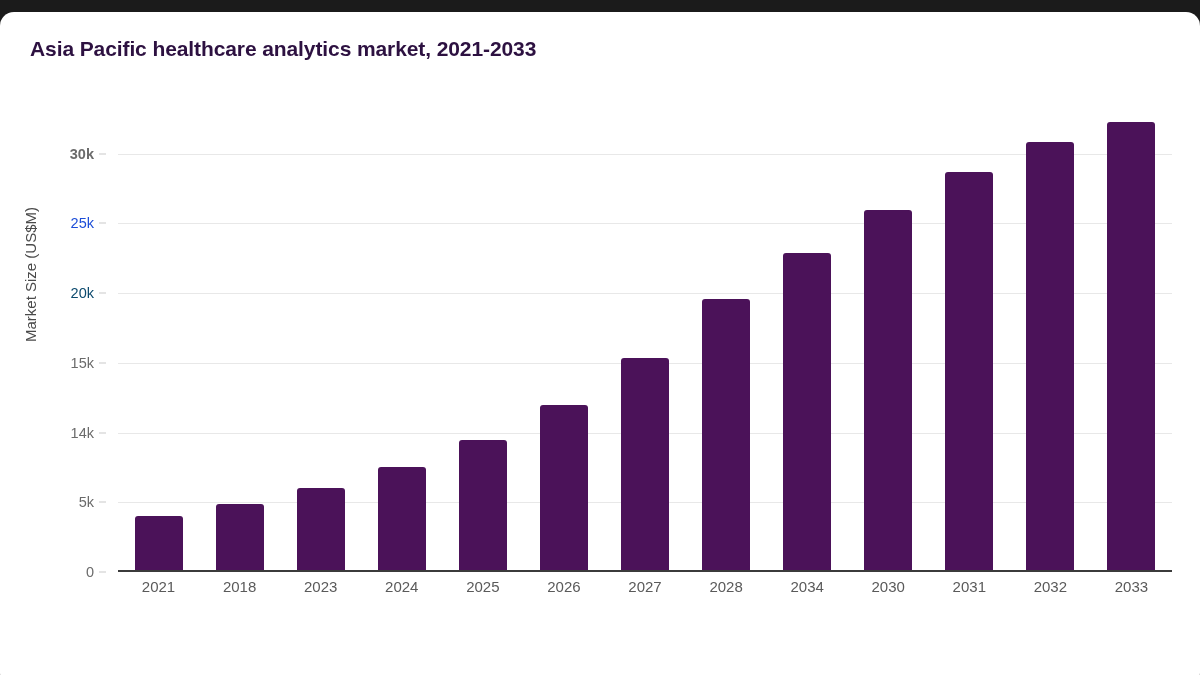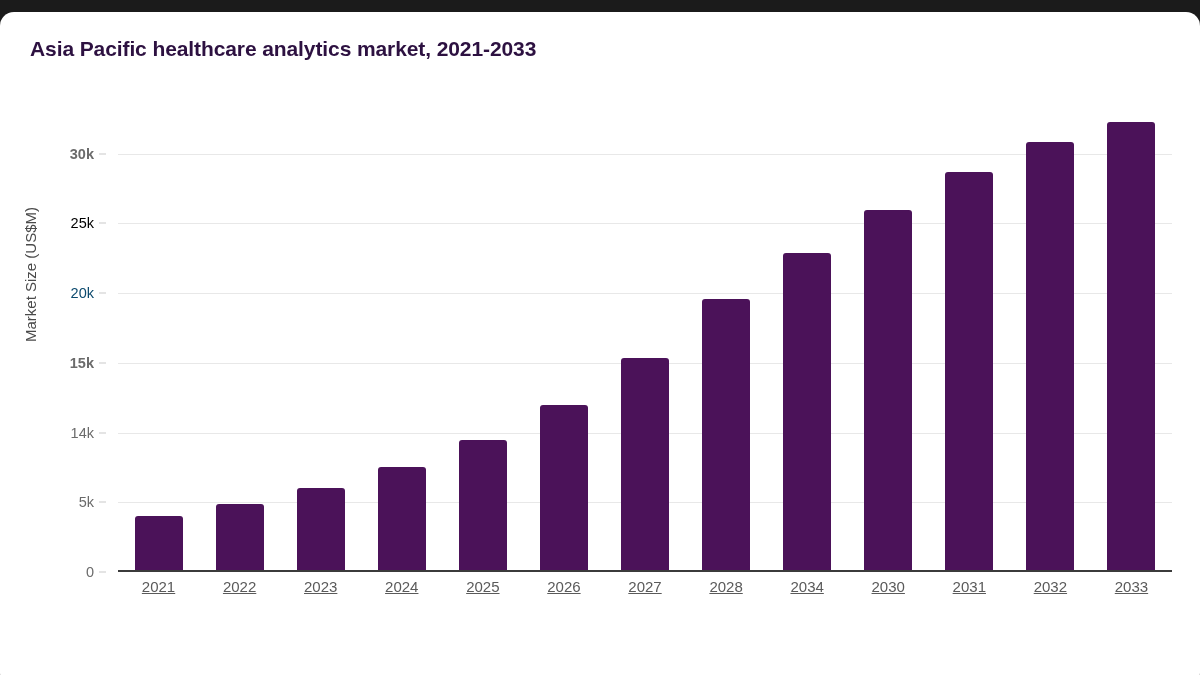--- a/index.html
+++ b/index.html
@@ -110,21 +110,20 @@
     width: 1054px;
     height: 30px;
   }
   .xtick {
     position: absolute;
     top: 0;
     transform: translateX(-50%);
     font-size: 15px;
     color: #5a5a5a;
     white-space: nowrap;
-    text-decoration: underline;
   }
   .source-url {
     position: absolute;
     left: 30px;
     top: 630px;
     font-size: 12.5px;
     color: #a8a8a8;
     white-space: nowrap;
   }
 </style>
@@ -137,25 +136,25 @@
 
   <div class="y-axis-title">Market Size (US$M)</div>
 
   <div class="ytick-wrap" id="ytick-wrap">
       <div class="ytick-row" style="top: 460px; color: rgb(107, 107, 107);">0</div>
       <div class="ytick-mark" style="top: 460px;"></div>
       <div class="ytick-row" style="top: 390.28px; color: rgb(107, 107, 107);">5k</div>
       <div class="ytick-mark" style="top: 390.28px;"></div>
       <div class="ytick-row" style="top: 320.559px; color: rgb(107, 107, 107);">14k</div>
       <div class="ytick-mark" style="top: 320.559px;"></div>
-      <div class="ytick-row" style="top: 250.839px; color: rgb(107, 107, 107); font-weight: bold;">15k</div>
+      <div class="ytick-row" style="top: 250.839px; color: rgb(107, 107, 107);">15k</div>
       <div class="ytick-mark" style="top: 250.839px;"></div>
       <div class="ytick-row" style="top: 181.118px; color: #0c4a6e;">20k</div>
       <div class="ytick-mark" style="top: 181.118px;"></div>
-      <div class="ytick-row" style="top: 111.398px; color: #000000;">25k</div>
+      <div class="ytick-row" style="top: 111.398px; color: #1d4ed8;">25k</div>
       <div class="ytick-mark" style="top: 111.398px;"></div>
       <div class="ytick-row" style="top: 41.677px; color: rgb(107, 107, 107); font-weight: bold;">30k</div>
       <div class="ytick-mark" style="top: 41.677px;"></div>
     </div>
 
   <div class="plot">
     <div class="gridlines" id="gridlines">
         <div class="gridline" style="top: 390.28px; background: rgb(232, 232, 232);"></div>
         <div class="gridline" style="top: 320.559px; background: rgb(232, 232, 232);"></div>
         <div class="gridline" style="top: 250.839px; background: rgb(232, 232, 232);"></div>
@@ -176,21 +175,21 @@
         <div class="bar" title="2030: 25900" style="left: 746.231px; width: 48px; height: 361.152px; background: rgb(75, 18, 89);"></div>
         <div class="bar" title="2031: 28600" style="left: 827.308px; width: 48px; height: 398.801px; background: rgb(75, 18, 89);"></div>
         <div class="bar" title="2032: 30800" style="left: 908.385px; width: 48px; height: 429.478px; background: rgb(75, 18, 89);"></div>
         <div class="bar" title="2033: 32200" style="left: 989.462px; width: 48px; height: 449px; background: rgb(75, 18, 89);"></div>
       </div>
     <div class="axis-baseline"></div>
   </div>
 
   <div class="xtick-wrap" id="xtick-wrap">
       <div class="xtick" style="left: 40.5385px;">2021</div>
-      <div class="xtick" style="left: 121.615px;">2022</div>
+      <div class="xtick" style="left: 121.615px;">2018</div>
       <div class="xtick" style="left: 202.692px;">2023</div>
       <div class="xtick" style="left: 283.769px;">2024</div>
       <div class="xtick" style="left: 364.846px;">2025</div>
       <div class="xtick" style="left: 445.923px;">2026</div>
       <div class="xtick" style="left: 527px;">2027</div>
       <div class="xtick" style="left: 608.077px;">2028</div>
       <div class="xtick" style="left: 689.154px;">2034</div>
       <div class="xtick" style="left: 770.231px;">2030</div>
       <div class="xtick" style="left: 851.308px;">2031</div>
       <div class="xtick" style="left: 932.385px;">2032</div>

